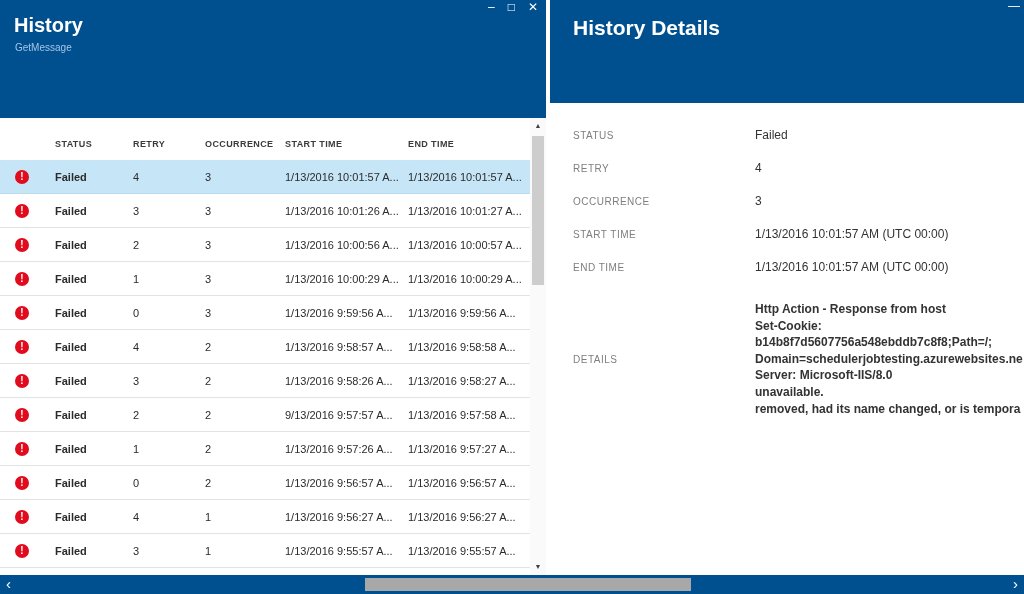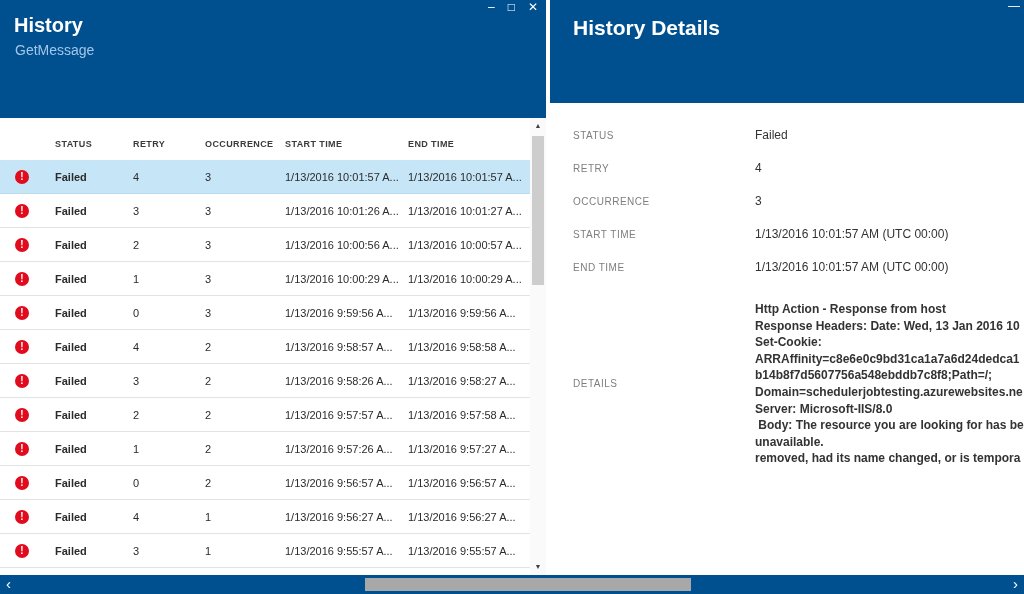--- a/index.html
+++ b/index.html
@@ -11,21 +11,21 @@
   .blade { position:absolute; top:0; background:#ffffff; overflow:hidden; }
   .blade-left  { left:0;   width:546px; height:575px; }
   .blade-right { left:550px; width:474px; height:575px; }
 
   .blade-header { position:relative; background:#004f8f; }
   .blade-left  .blade-header { height:118px; }
   .blade-right .blade-header { height:103px; }
 
   .blade-title { position:absolute; left:14px; top:14px; color:#ffffff; font-size:20px; font-weight:700; }
   .blade-right .blade-title { left:23px; top:16px; font-size:21px; }
-  .blade-subtitle { position:absolute; left:15px; top:42px; color:#a3c6e8; font-size:14px; }
+  .blade-subtitle { position:absolute; left:15px; top:42px; color:#a3c6e8; font-size:10px; }
 
   .win-controls { position:absolute; top:0; right:8px; display:flex; gap:13px; }
   .wc { color:#ffffff; font-size:12px; line-height:14px; cursor:default; }
   .blade-min { position:absolute; top:0; right:4px; color:#ffffff; font-size:12px; line-height:12px; }
 
   
   .table-area { position:absolute; left:0; top:118px; right:16px; bottom:0; overflow:hidden; }
   .table-header, .trow {
     display:grid;
     grid-template-columns:41px 78px 72px 80px 123px 119px;
@@ -145,21 +145,21 @@
             <div class="cell">3</div>
             <div class="cell">2</div>
             <div class="cell">1/13/2016 9:58:26 A...</div>
             <div class="cell">1/13/2016 9:58:27 A...</div>
           </div>
           <div class="trow">
             <div class="cell"><span class="err-icon">!</span></div>
             <div class="cell cell-status">Failed</div>
             <div class="cell">2</div>
             <div class="cell">2</div>
-            <div class="cell">1/13/2016 9:57:57 A...</div>
+            <div class="cell">9/13/2016 9:57:57 A...</div>
             <div class="cell">1/13/2016 9:57:58 A...</div>
           </div>
           <div class="trow">
             <div class="cell"><span class="err-icon">!</span></div>
             <div class="cell cell-status">Failed</div>
             <div class="cell">1</div>
             <div class="cell">2</div>
             <div class="cell">1/13/2016 9:57:26 A...</div>
             <div class="cell">1/13/2016 9:57:27 A...</div>
           </div>
@@ -223,27 +223,24 @@
           </div>
           <div class="field">
             <div class="flabel">END TIME</div>
             <div class="fvalue">1/13/2016 10:01:57 AM (UTC 00:00)</div>
           </div>
         </div>
       <div class="details-row">
         <div class="dlabel">DETAILS</div>
         <div class="dlines">
             <div class="dline">Http Action - Response from host</div>
-            <div class="dline">Response Headers: Date: Wed, 13 Jan 2016 10</div>
             <div class="dline">Set-Cookie:</div>
-            <div class="dline">ARRAffinity=c8e6e0c9bd31ca1a7a6d24dedca1</div>
             <div class="dline">b14b8f7d5607756a548ebddb7c8f8;Path=/;</div>
             <div class="dline">Domain=schedulerjobtesting.azurewebsites.ne</div>
             <div class="dline">Server: Microsoft-IIS/8.0</div>
-            <div class="dline"> Body: The resource you are looking for has be</div>
             <div class="dline">unavailable.</div>
             <div class="dline">removed, had its name changed, or is tempora</div>
           </div>
       </div>
     </div>
   </div>
 
   <div class="hscroll">
     <span class="hs-arrow hs-left">‹</span>
     <div class="hs-thumb"></div>

